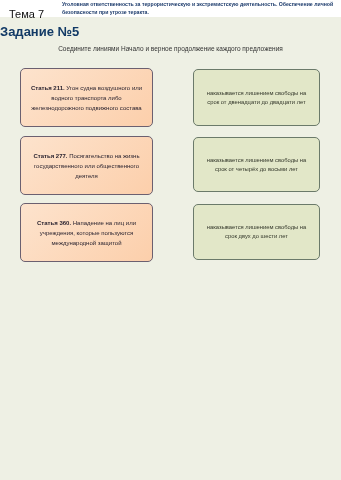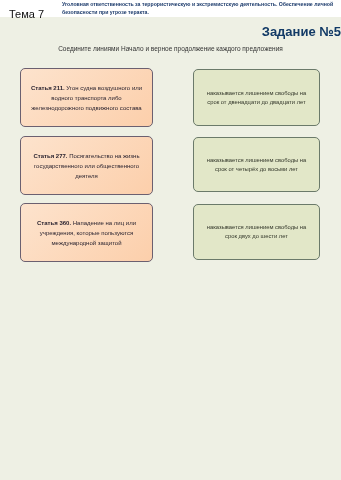--- a/index.html
+++ b/index.html
@@ -1,21 +1,21 @@
 <!DOCTYPE html>
 <html><head>
 <meta charset="utf-8">
 <style>
   html,body{margin:0;padding:0;}
   body{width:341px;height:480px;overflow:hidden;background:#eef0e4;
        font-family:"Liberation Sans",sans-serif;position:relative;}
   .topbar{position:absolute;left:0;top:0;width:341px;height:17px;background:#fff;}
   .tema{position:absolute;left:9px;top:2px;font-weight:normal;font-size:11px;color:#111;margin-top:6px;}
   .banner{position:absolute;left:62px;top:1px;width:276px;font-size:5.2px;color:#1b3a6b;font-weight:bold;line-height:7.5px;}
-  .title{position:absolute;left:0;top:24px;width:341px;text-align:right;font-size:13px;font-weight:bold;color:#123a66;}
+  .title{position:absolute;left:0;top:24px;width:341px;text-align:left;font-size:13px;font-weight:bold;color:#123a66;}
   .subtitle{position:absolute;left:0;top:45px;width:341px;text-align:center;font-size:6.5px;color:#333;}
   .lbox{position:absolute;left:20px;width:133px;border:1px solid #6b6070;border-radius:5px;
         background:linear-gradient(135deg,#fde3cd,#fccfab);box-sizing:border-box;
         display:flex;align-items:center;justify-content:center;padding:2px 6px;}
   .lbox .t{font-size:6px;line-height:10px;color:#2b2430;text-align:center;}
   .lbox .t b{font-weight:bold;}
   .rbox{position:absolute;left:193px;width:127px;border:1px solid #6b7a6a;border-radius:5px;
         background:#e2e7c8;box-sizing:border-box;
         display:flex;align-items:center;justify-content:center;padding:2px 8px;}
   .rbox .t{font-size:5.8px;line-height:9px;color:#33372a;text-align:center;}

